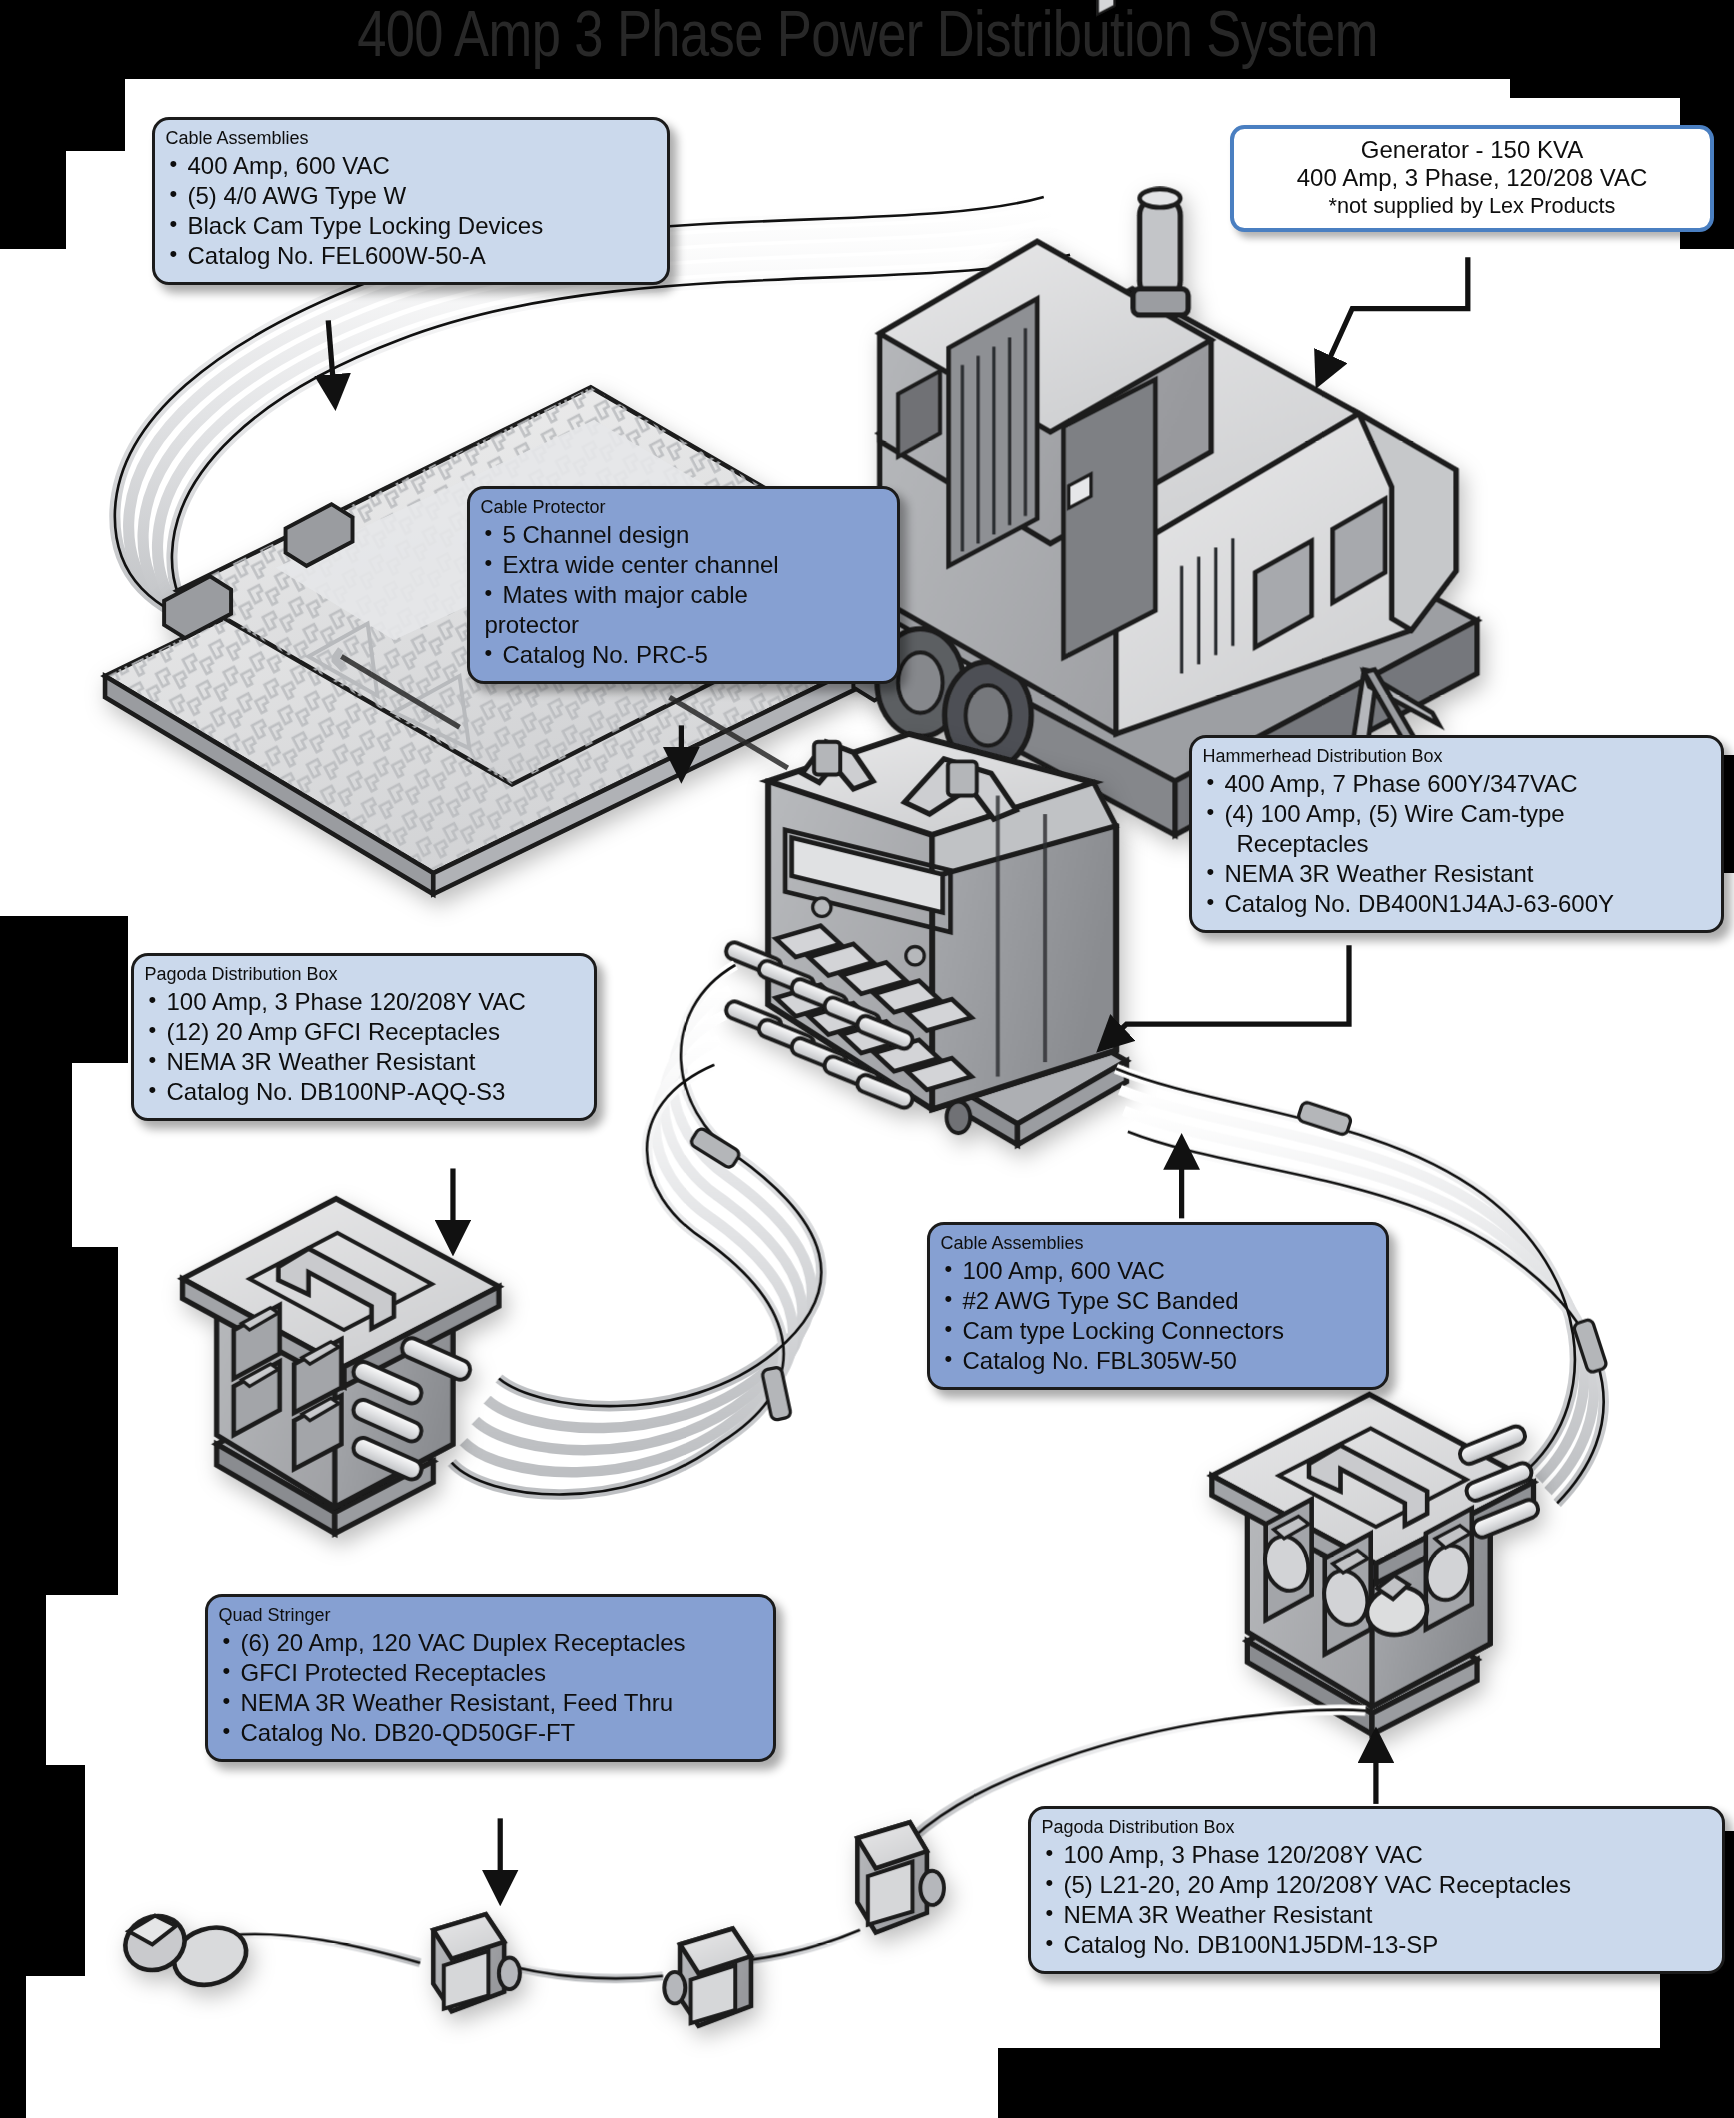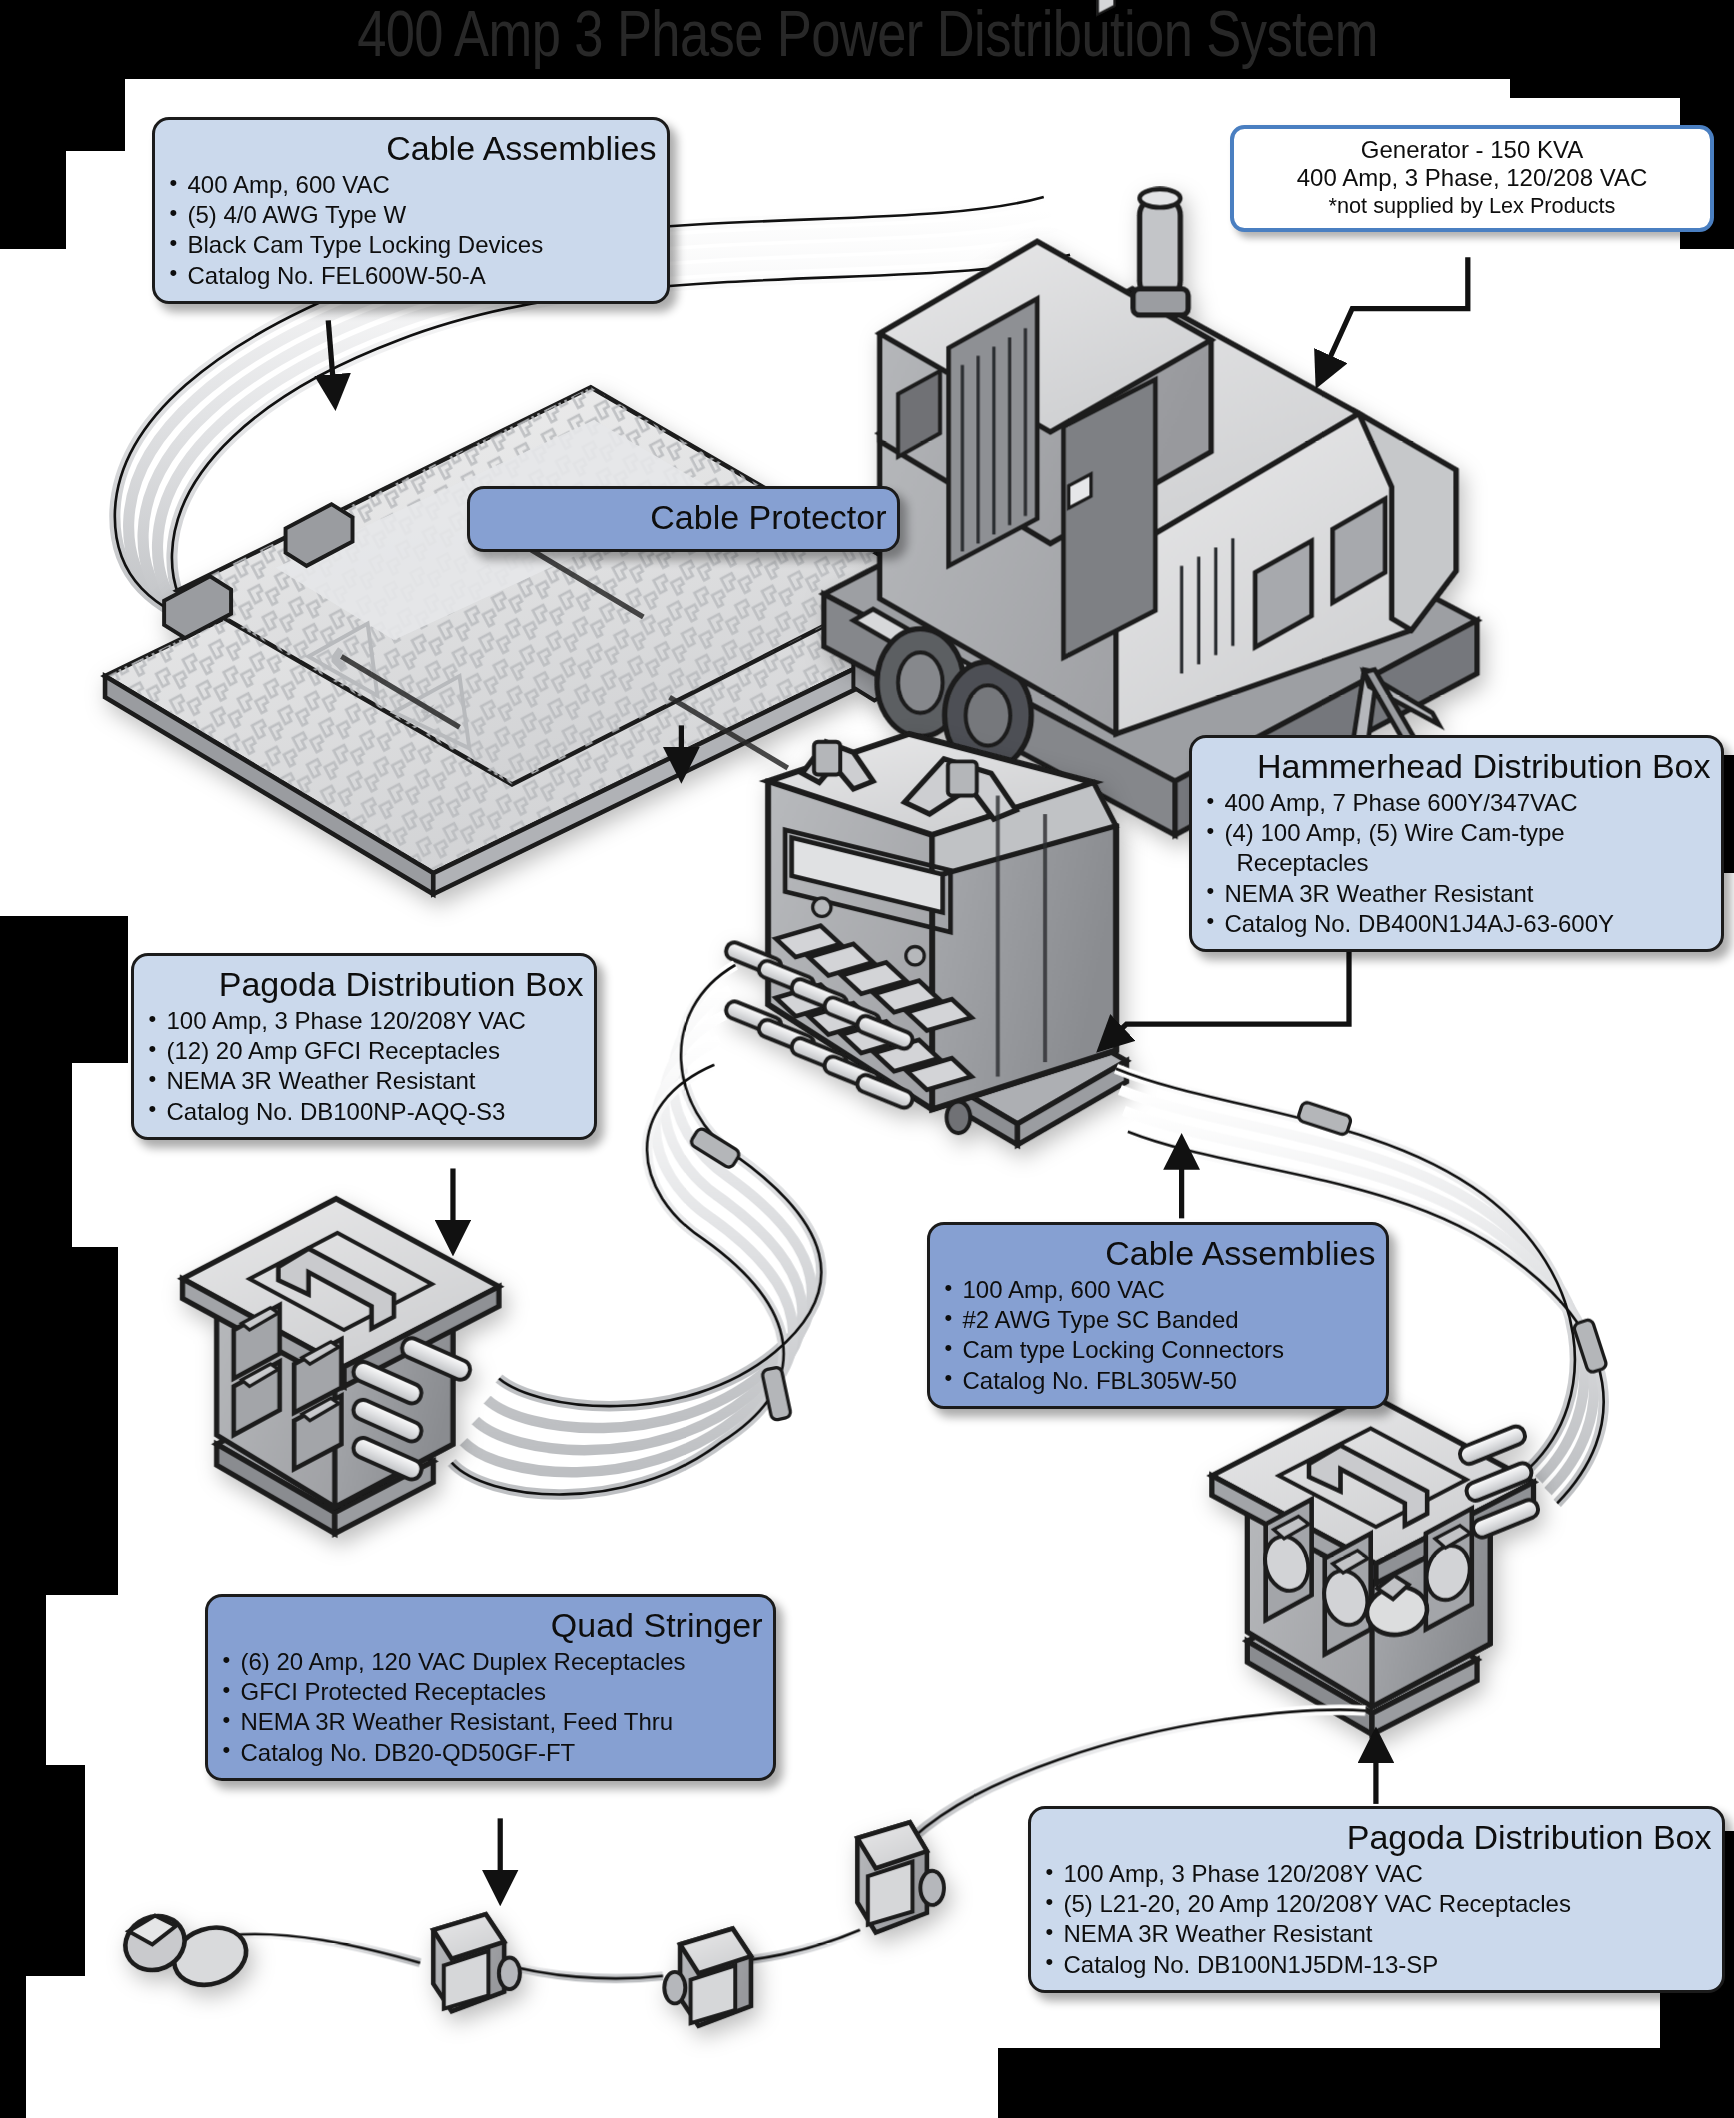--- a/index.html
+++ b/index.html
@@ -51,22 +51,22 @@
     color:#0e0e0e;
   }
   .callout.light{background:#cbd9ec;}
   .callout.dark{background:#86a0d2;}
   .callout.white{
     background:#ffffff;border:4.6px solid #4a7fc1;border-radius:14.4px;
     box-shadow:5.3px 5.9px 7.9px rgba(0,0,0,.30);
     margin-left:15px;
   }
   .callout .c-title{
-    text-align:right;display:block;margin:1.3px 0 2.6px 0;
-    font-size:34px;
+    text-align:left;display:block;margin:1.3px 0 2.6px 0;
+    font-size:18px;
   }
   .callout ul{margin:0;padding:0;list-style:none;}
   .callout li{
     position:relative;padding-left:22px;margin:0 0 1.3px 0;
     white-space:nowrap;
   }
   .callout li:before{
     content:"\2022";position:absolute;left:3.9px;top:-1.3px;font-size:22px;
   }
   .callout li.nobullet{padding-left:34px;}
@@ -490,20 +490,27 @@
   </div>
 
   <div class="callout white" id="box-generator">
     <span class="line">Generator  -  150 KVA</span>
     <span class="line">400 Amp, 3 Phase, 120/208 VAC</span>
     <span class="line small">*not supplied by Lex Products</span>
   </div>
 
   <div class="callout dark" id="box-cable-protector">
     <span class="c-title">Cable Protector</span>
+    <ul>
+      <li>5 Channel design</li>
+      <li>Extra wide center channel</li>
+      <li>Mates with major cable</li>
+      <li class="nobullet" style="padding-left:3.9px">protector</li>
+      <li>Catalog No. PRC-5</li>
+    </ul>
   </div>
 
   <div class="callout light" id="box-hammerhead">
     <span class="c-title">Hammerhead Distribution Box</span>
     <ul>
       <li>400 Amp, 7 Phase 600Y/347VAC</li>
       <li>(4) 100 Amp, (5) Wire Cam-type</li>
       <li class="nobullet">Receptacles</li>
       <li>NEMA 3R Weather Resistant</li>
       <li>Catalog No. DB400N1J4AJ-63-600Y</li>

